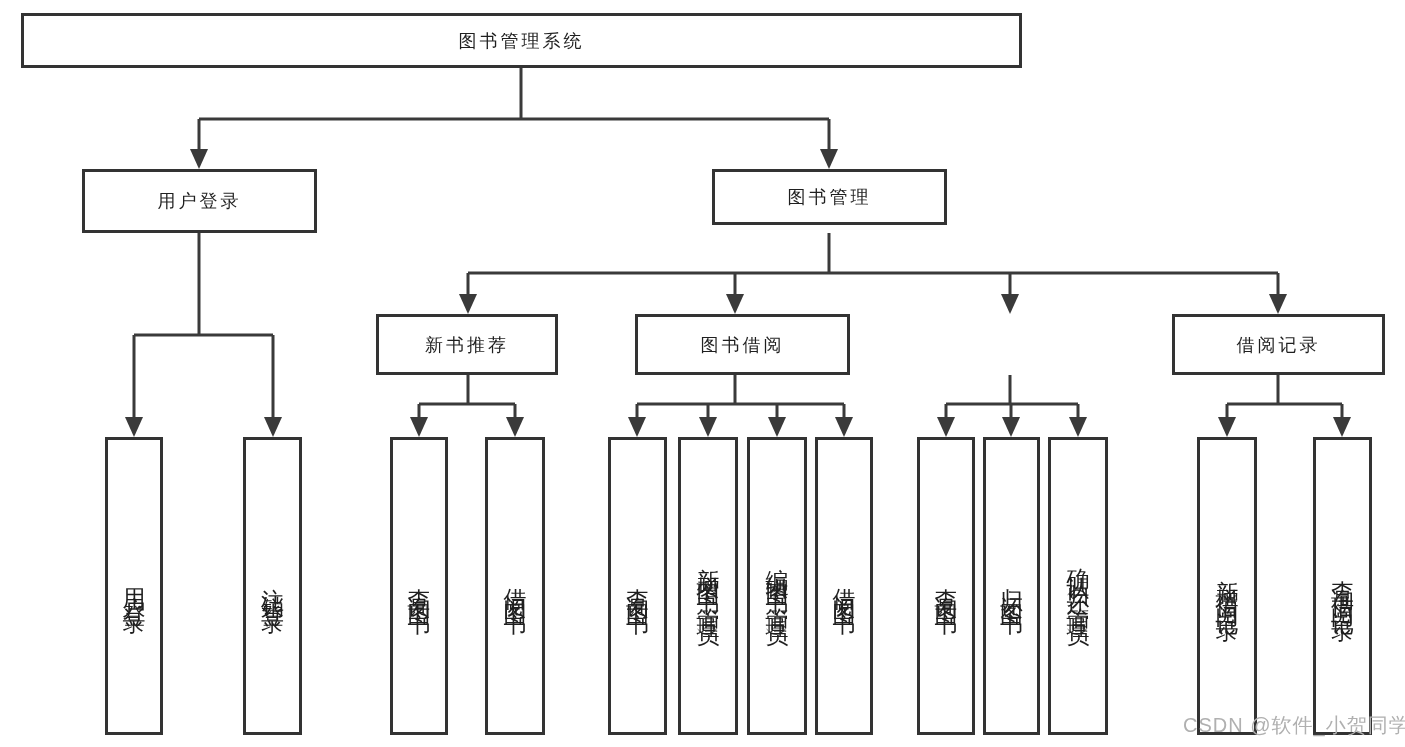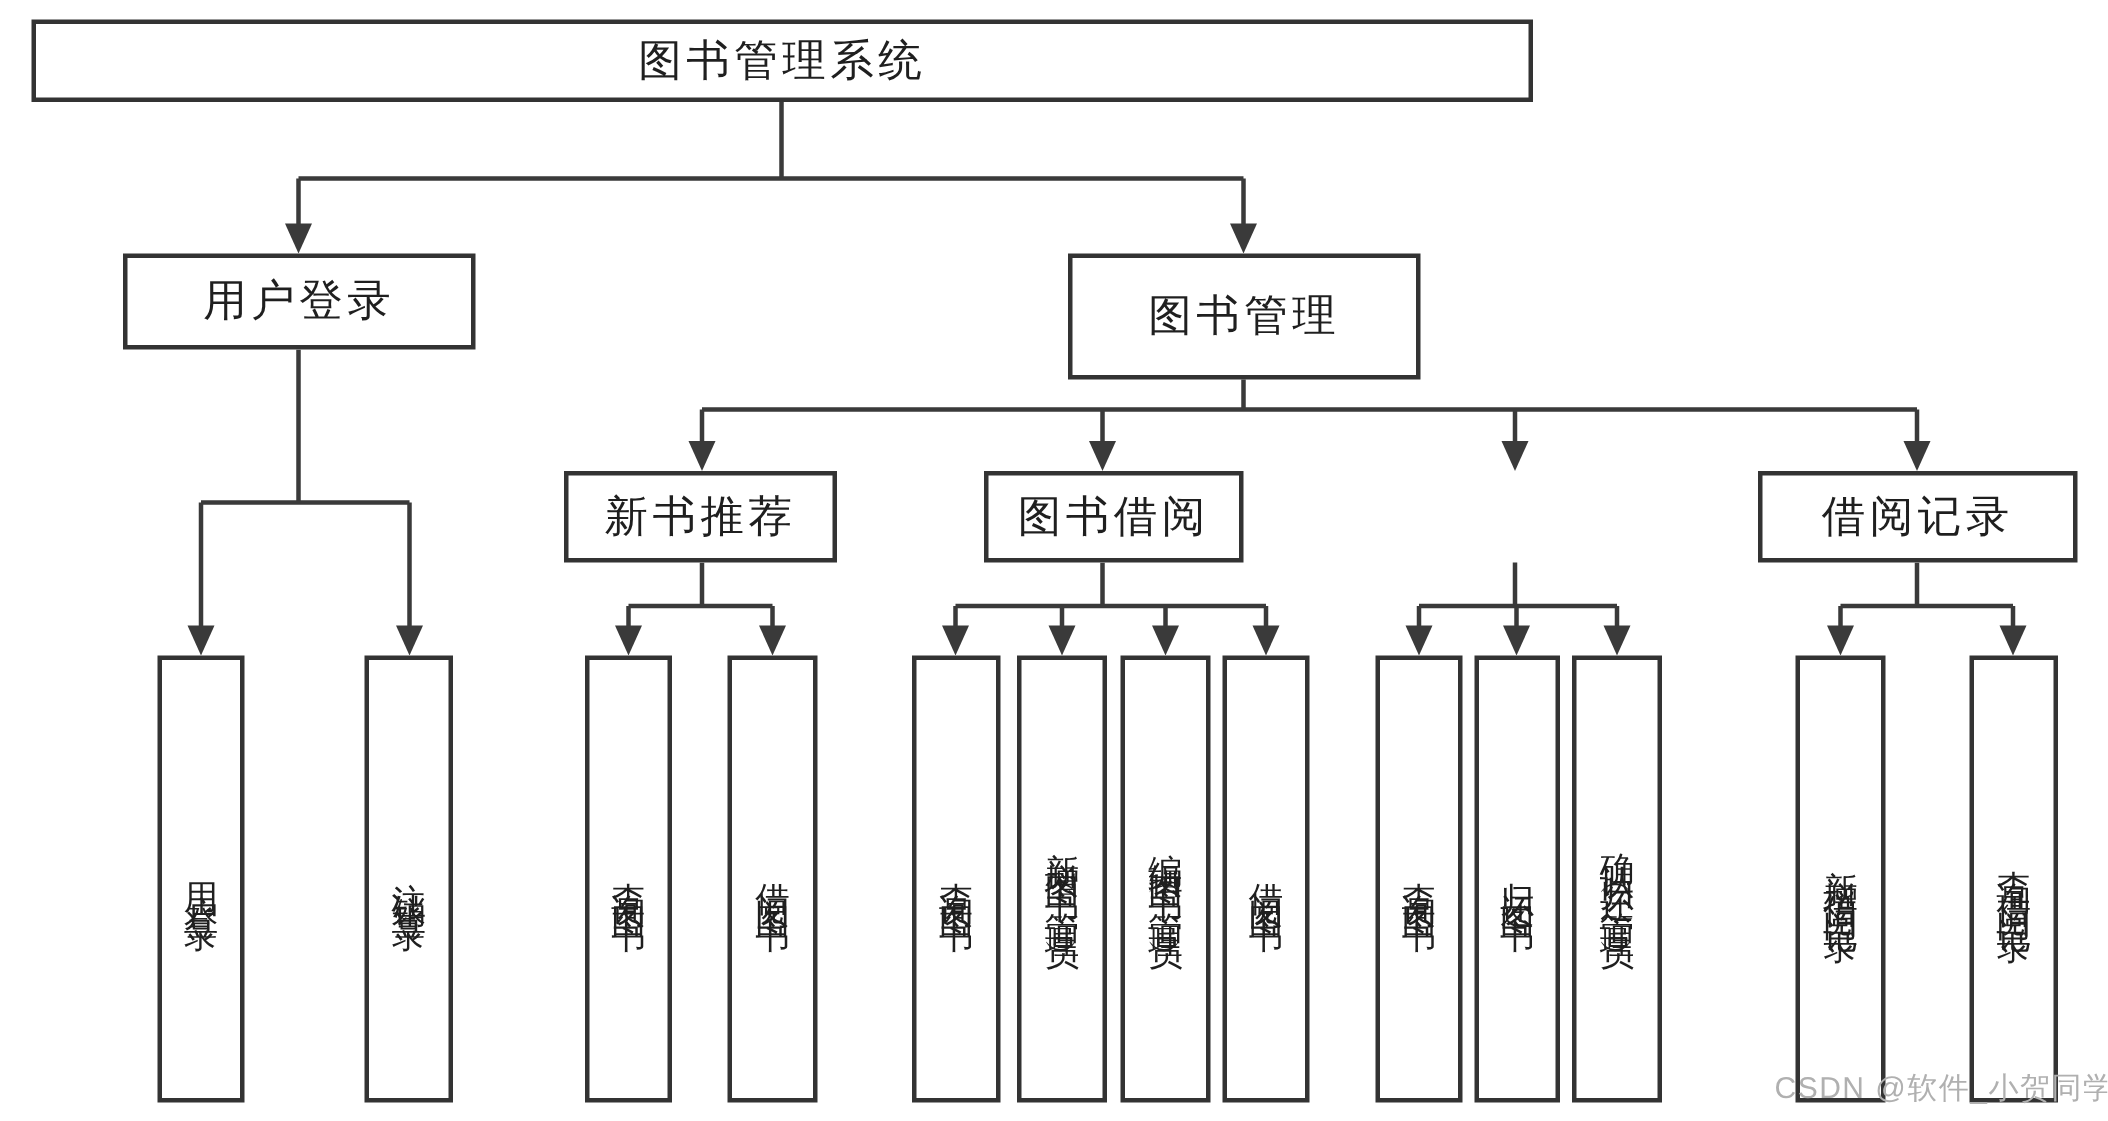--- a/index.html
+++ b/index.html
@@ -19,21 +19,21 @@
     color:var(--text);
   }
   svg.connectors{position:absolute;left:0;top:0;width:1405px;height:747px;}
   svg.connectors path{stroke:var(--connector);stroke-width:3;fill:none;}
   svg.connectors polygon{fill:var(--connector);stroke:none;}
   .hbox{
     position:absolute;box-sizing:border-box;
     border:3px solid var(--border);background:var(--bg);
     display:flex;align-items:center;justify-content:center;
   }
-  .hbox span{font-size:29px;letter-spacing:3px;white-space:nowrap;}
+  .hbox span{font-size:18px;letter-spacing:3px;white-space:nowrap;}
   .vbox{
     position:absolute;box-sizing:border-box;top:437px;height:298px;
     border:3px solid var(--border);background:var(--bg);
     display:flex;align-items:center;justify-content:center;
   }
   .vbox span{
     writing-mode:vertical-rl;
     font-size:23px;letter-spacing:8px;line-height:1;
     white-space:nowrap;
   }
@@ -84,28 +84,28 @@
     <polygon points="1333,417 1351,417 1342,437"></polygon>
   </svg>
 
   <div class="hbox" style="left:21px;top:13px;width:1001px;height:55px">
     <span>图书管理系统</span>
   </div>
 
   <div class="hbox" style="left:82px;top:169px;width:235px;height:64px">
     <span>用户登录</span>
   </div>
-  <div class="hbox" style="left:712px;top:169px;width:235px;height:84px">
+  <div class="hbox" style="left:712px;top:169px;width:235px;height:56px">
     <span>图书管理</span>
   </div>
 
   <div class="hbox" style="left:376px;top:314px;width:182px;height:61px">
     <span>新书推荐</span>
   </div>
-  <div class="hbox" style="left:656px;top:314px;width:173px;height:61px">
+  <div class="hbox" style="left:635px;top:314px;width:215px;height:61px">
     <span>图书借阅</span>
   </div>
   <div class="hbox" style="left:1172px;top:314px;width:213px;height:61px">
     <span>借阅记录</span>
   </div>
 
   <div class="vbox" style="left:105px;width:58px">
     <span>用户登录</span>
   </div>
   <div class="vbox" style="left:243px;width:59px">

